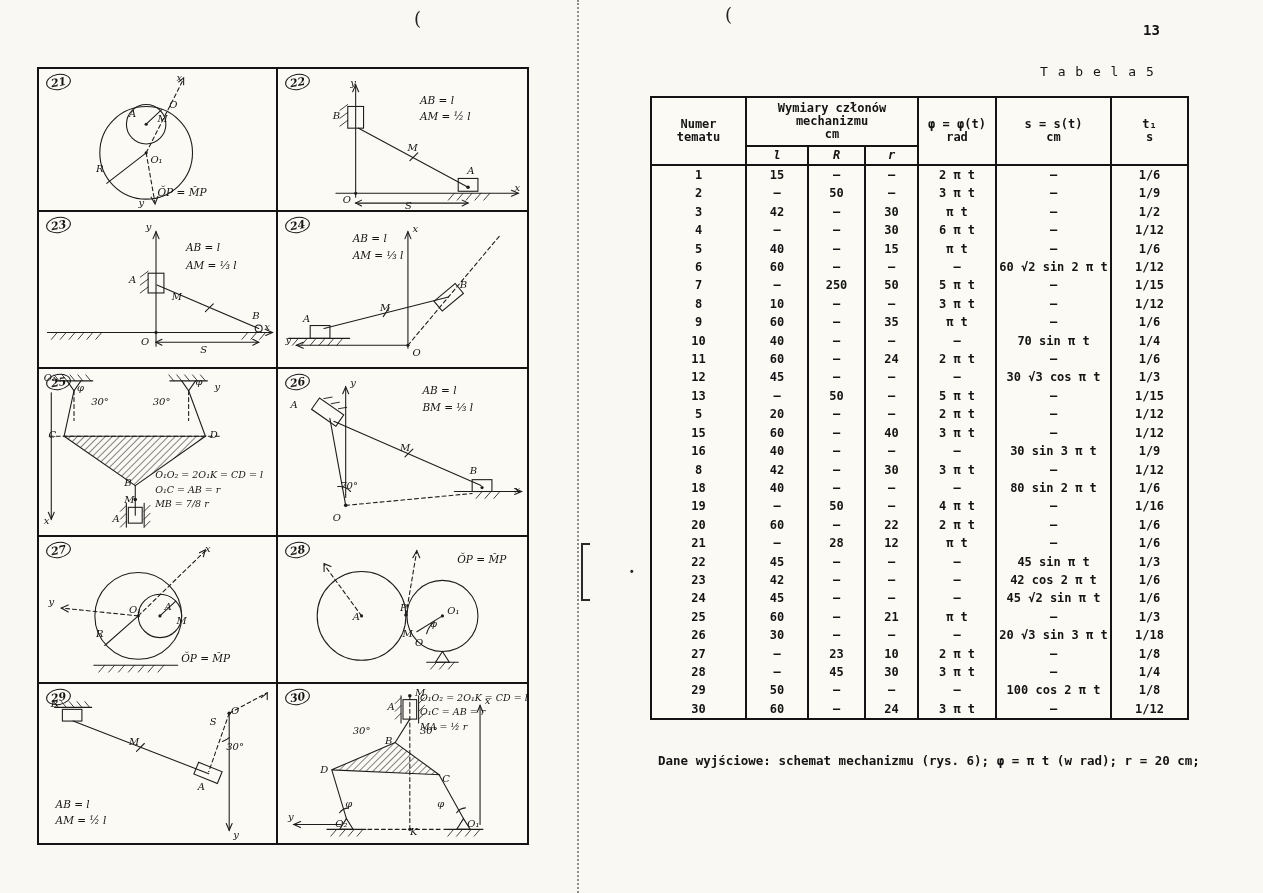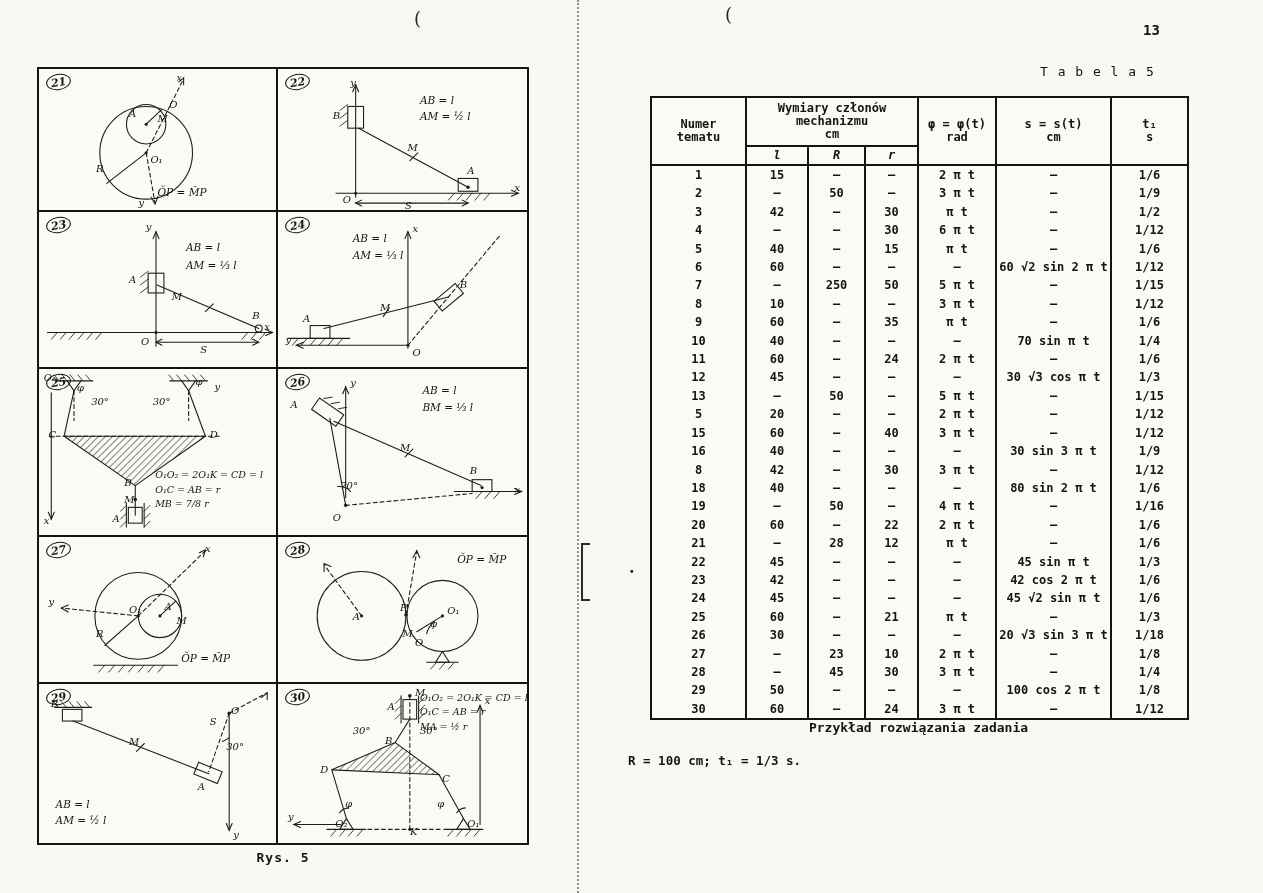--- a/index.html
+++ b/index.html
@@ -370,21 +370,20 @@
         <span class="fig-point" style="left: 27%; top: 72%;">φ</span>
         <span class="fig-point" style="left: 64%; top: 72%;">φ</span>
         <span class="fig-point" style="left: 23%; top: 84%;">O₂</span>
         <span class="fig-point" style="left: 53%; top: 89%;">K</span>
         <span class="fig-point" style="left: 76%; top: 84%;">O₁</span>
         <span class="fig-point" style="left: 83%; top: 7%;">x</span>
         <span class="fig-point" style="left: 4%; top: 80%;">y</span>
       </div>
   </div>
 
-  <div class="fig-caption">Rys. 5</div>
 
   <div class="page-num">13</div>
   <div class="tbl-title">T a b e l a  5</div>
 
   <table class="tbl">
     <colgroup>
       <col style="width:95px">
         <col style="width:62px">
         <col style="width:57px">
         <col style="width:53px">
@@ -679,18 +678,17 @@
           <td>60</td>
           <td>–</td>
           <td>24</td>
           <td>3 π t</td>
           <td>–</td>
           <td>1/12</td>
         </tr>
       </tbody>
   </table>
 
-  <div class="ex-title">Przykład rozwiązania zadania</div>
   <div class="ex-text">
-    <div class="ex-line2">R = 100 cm; t₁ = 1/3 s.</div>
+    <div class="ex-line1">Dane wyjściowe: schemat mechanizmu (rys. 6); φ = π t (w rad); r = 20 cm;</div>
   </div>
 
 </div>
 
 </body></html>

